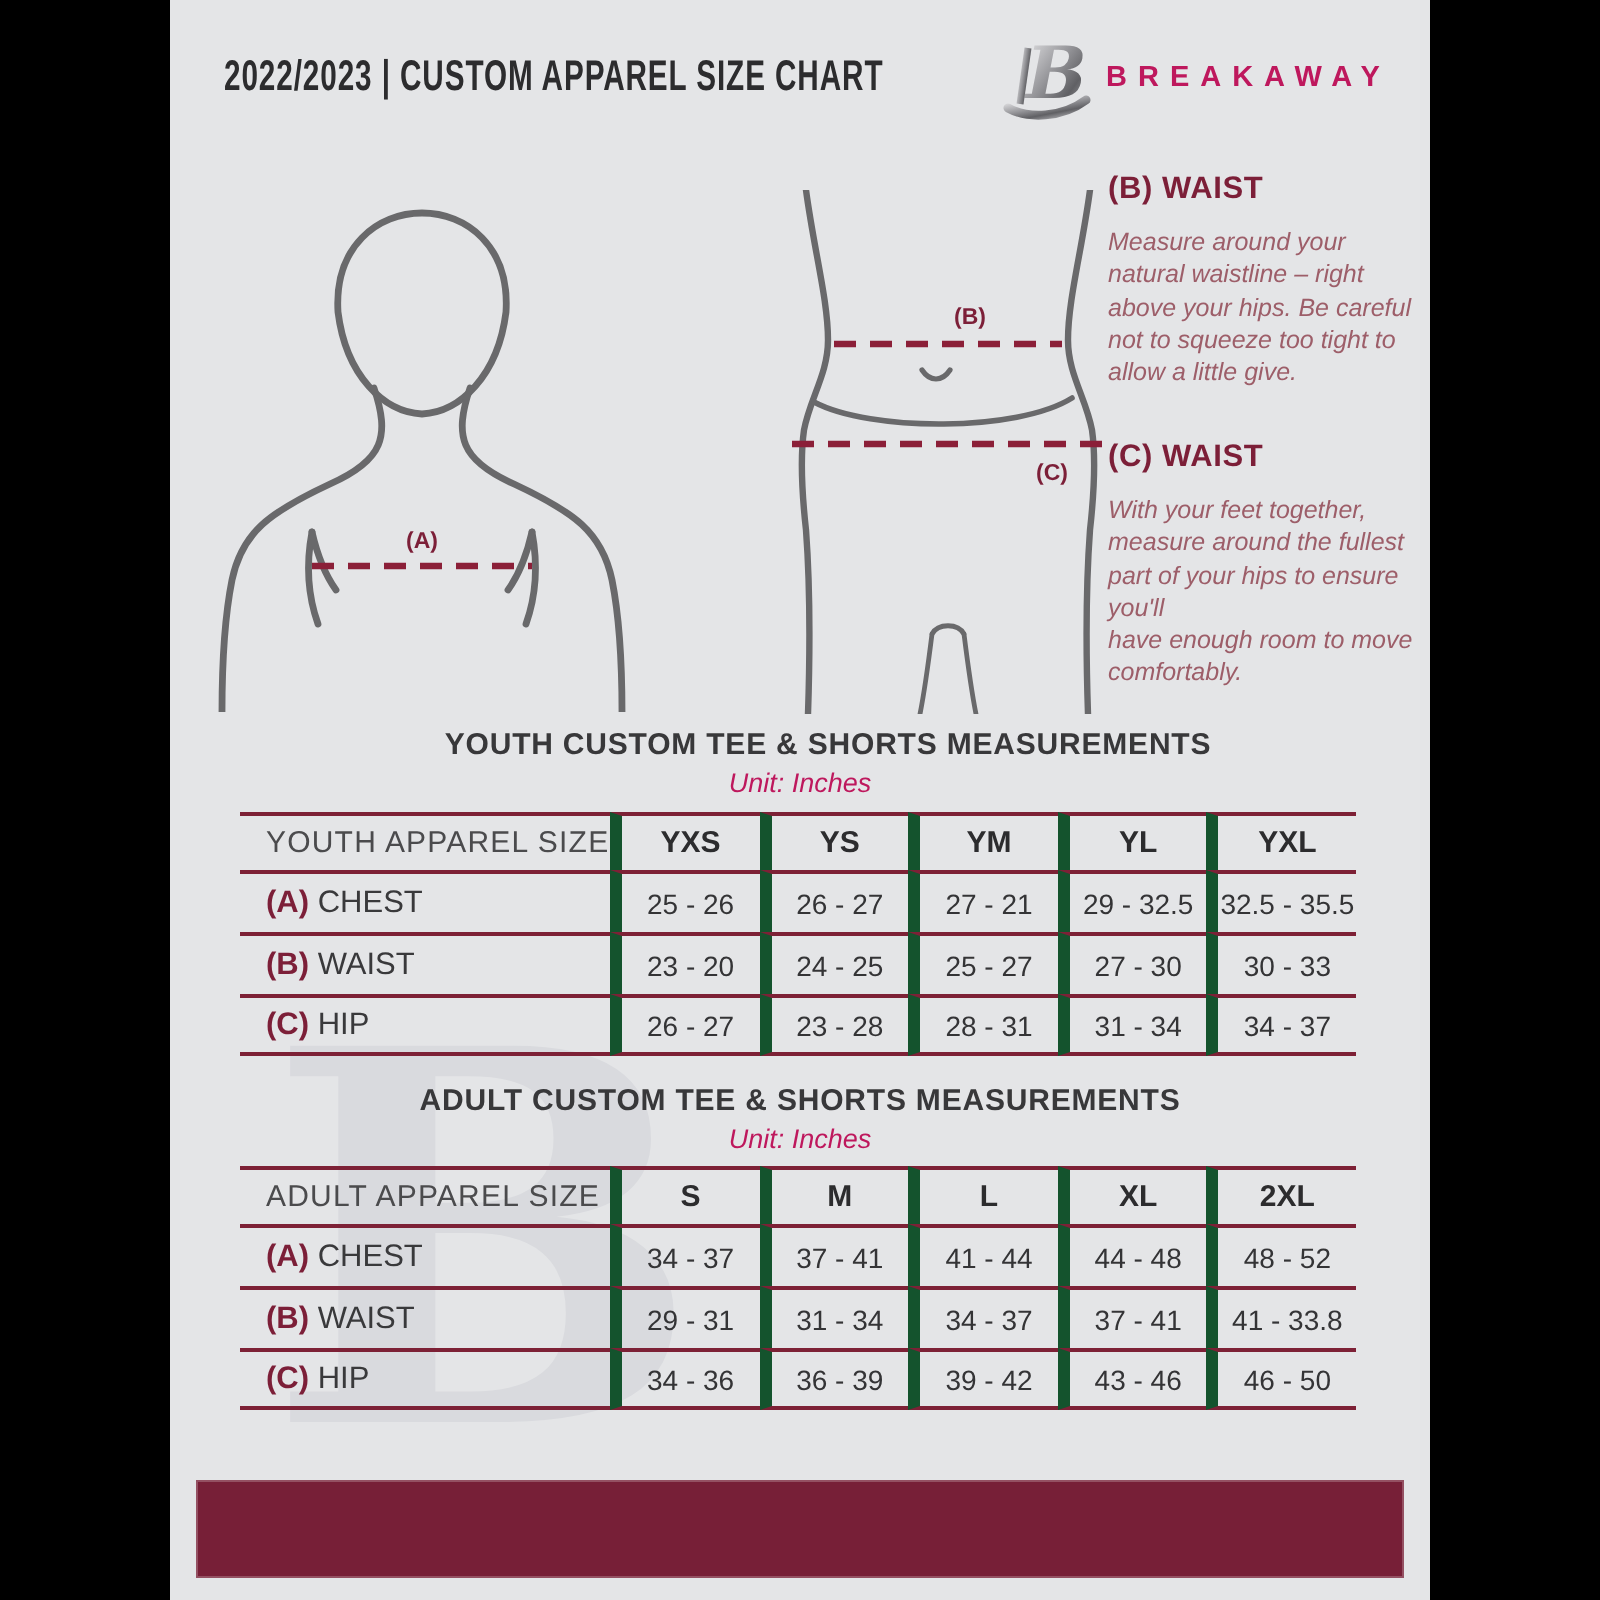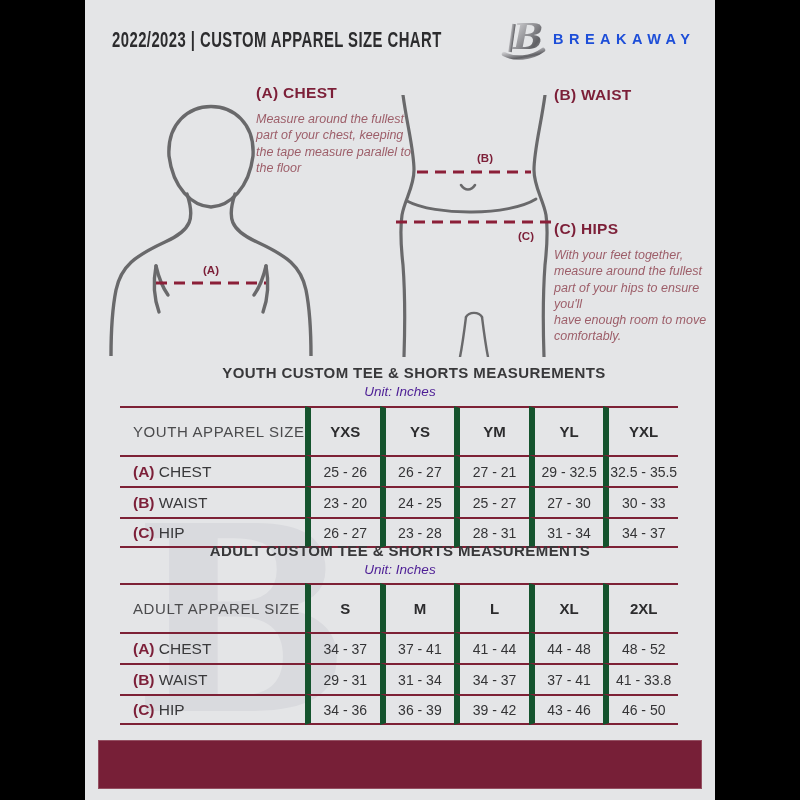--- a/index.html
+++ b/index.html
@@ -13,51 +13,51 @@
   .watermark { position:absolute; left:48px; top:492px; font-family:"DejaVu Serif", serif;
                font-weight:bold; font-size:258px; line-height:1; color:#d9dade;
                z-index:0; user-select:none; }
 
   
   .doc-title { position:absolute; left:27px; top:27px; font-weight:800; font-size:16.5px;
                letter-spacing:.5px; color:#2c2c2e; transform:scale(.9,1.3);
                transform-origin:left top; white-space:nowrap; z-index:2; }
   .logo { position:absolute; left:416px; top:16px; width:48px; height:46px; z-index:2; }
   .brand-name { position:absolute; left:468px; top:31px; font-weight:700; font-size:14.5px;
-                letter-spacing:5.5px; color:#1d4ed8; z-index:2; }
+                letter-spacing:5.5px; color:#be185d; z-index:2; }
 
   
   .fig { position:absolute; z-index:1; }
   .fig-a { left:24px; top:76px; }
   .fig-b { left:308px; top:95px; }
 
   
   .guide { position:absolute; z-index:2; }
   .guide h3 { font-size:15.5px; font-weight:700; color:#7c1f38; letter-spacing:.3px; }
   .guide p  { margin-top:9px; font-style:italic; font-size:12.5px; line-height:1.3;
               color:#9d5e69; white-space:pre-line; }
   .guide-chest { left:171px; top:84px;  width:165px; }
   .guide-waist { left:469px; top:86px;  width:155px; }
   .guide-hips  { left:469px; top:220px; width:155px; }
 
   
   .sec-title { position:absolute; left:0; width:100%; text-align:center; font-weight:700;
                font-size:15px; letter-spacing:.4px; color:#38383a; z-index:2; }
   .sec-unit  { position:absolute; left:0; width:100%; text-align:center; font-style:italic;
-               font-size:13.5px; color:#4c1d95; z-index:2; }
+               font-size:13.5px; color:#be185d; z-index:2; }
   .t-youth-title { top:364px;padding-left:28px; } .t-youth-unit { top:384px; }
   .t-adult-title { top:542px; } .t-adult-unit { top:562px; }
 
   
   .size-table { position:absolute; left:35px; width:558px; display:grid;
                 grid-template-columns:185px 1fr 1fr 1fr 1fr 1fr; z-index:1; }
   .tbl-youth { top:406px; } .tbl-adult { top:583px; }
   .cell { display:flex; align-items:center; justify-content:center; height:31px;
           border-top:2px solid #7d2136; font-size:14px; color:#343436; }
-  .cell.hdr { height:49px; font-weight:700; font-size:15px; color:#2c2c2e; }
+  .cell.hdr { height:29px; font-weight:700; font-size:15px; color:#2c2c2e; }
   .cell.lbl { justify-content:flex-start; padding-left:13px; }
   .cell.size-label-hdr { font-weight:400; font-size:15px; letter-spacing:.6px; color:#4b4b4d; }
   .cell.rowlbl { font-size:15.5px; color:#39393b; }
   .cell .prefix { font-weight:700; color:#7c1f38; }
   .cell.vline { border-left:6px solid #14532d; }
   .cell.last  { border-bottom:2px solid #7d2136; }
 
   
   .footer-bar { position:absolute; left:13px; top:740px; width:604px; height:49px;
                 background:#771f37; box-shadow:inset 0 0 0 1px rgba(255,255,255,.22);
@@ -113,29 +113,26 @@
         <path d="M 73,222 C 76,216.5 86,216.5 89,222" stroke-width="2.4"></path>
         <path d="M 73,222 C 71,238 69,252 67,262" stroke-width="2.4"></path>
         <path d="M 89,222 C 91,238 93,252 95,262" stroke-width="2.4"></path>
       </g>
       <line x1="24" y1="77" x2="138" y2="77" stroke="#8b1f38" stroke-width="3.2" stroke-dasharray="11,7"></line>
       <text class="mlabel" x="92" y="67" text-anchor="middle">(B)</text>
       <line x1="3" y1="127" x2="159" y2="127" stroke="#8b1f38" stroke-width="3.2" stroke-dasharray="11,7"></line>
       <text class="mlabel" x="133" y="145" text-anchor="middle">(C)</text>
     </svg>
 
-    <div class="guide guide-chest">
-      <h3>(A) CHEST</h3>
-      <p>Measure around the fullest part of your chest, keeping the tape measure parallel to the floor</p>
-    </div>
     <div class="guide guide-waist">
       <h3>(B) WAIST</h3>
+      <p>Measure around your natural waistline – right above your hips. Be careful not to squeeze too tight to allow a little give.</p>
     </div>
     <div class="guide guide-hips">
-      <h3>(C) HIPS</h3>
+      <h3>(C) WAIST</h3>
       <p>With your feet together, measure around the fullest part of your hips to ensure you'll
 have enough room to move comfortably.</p>
     </div>
 
     <div class="sec-title t-youth-title">YOUTH CUSTOM TEE &amp; SHORTS MEASUREMENTS</div>
     <div class="sec-unit t-youth-unit">Unit: Inches</div>
     <div class="size-table tbl-youth">
         <div class="cell hdr lbl size-label-hdr">YOUTH APPAREL SIZE</div>
         <div class="cell hdr vline">YXS</div>
         <div class="cell hdr vline">YS</div>

